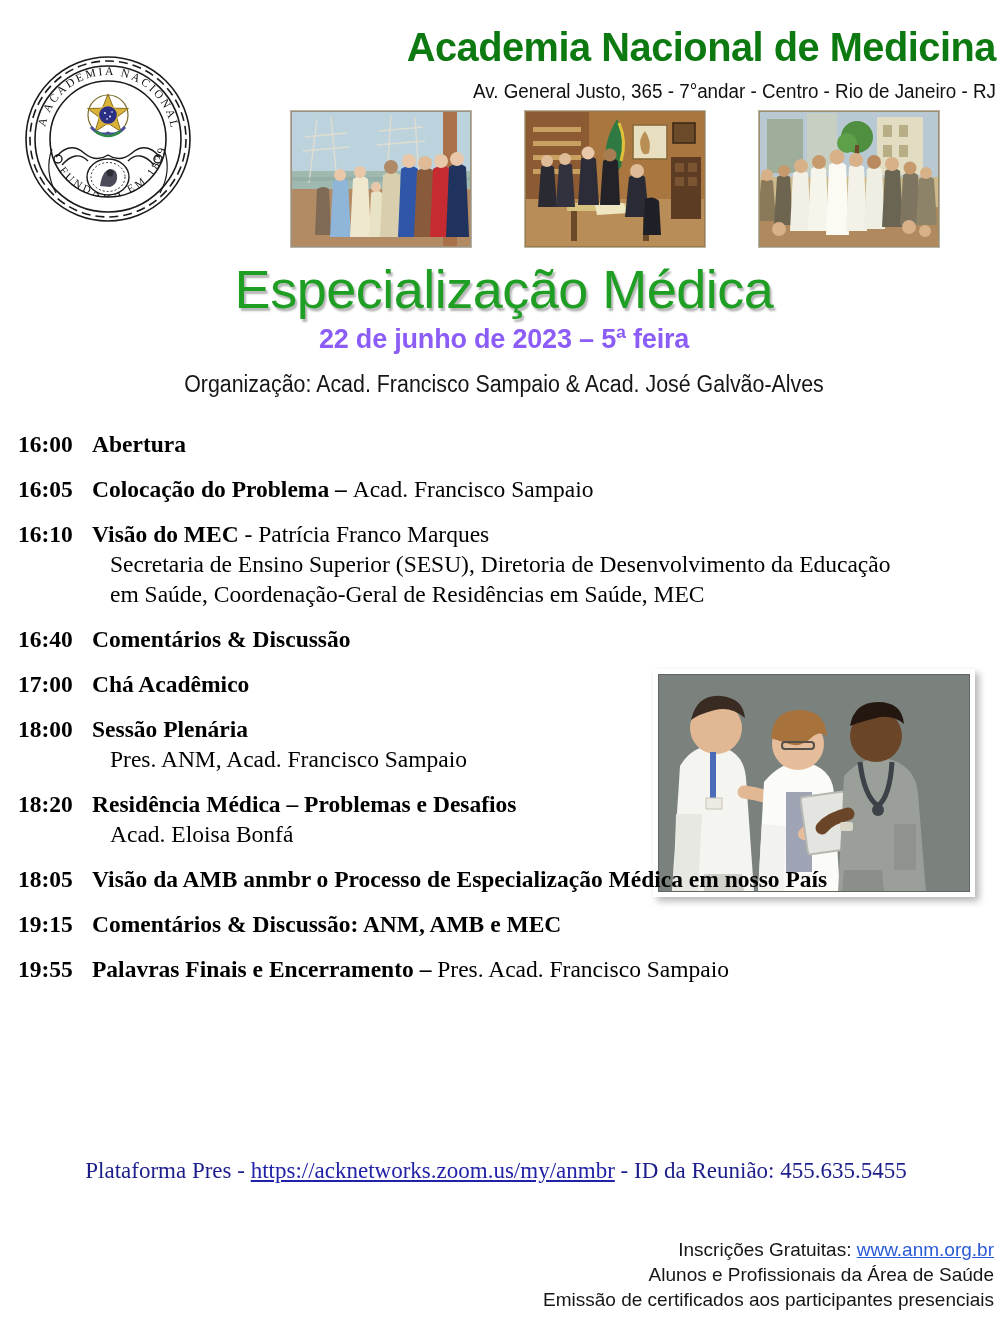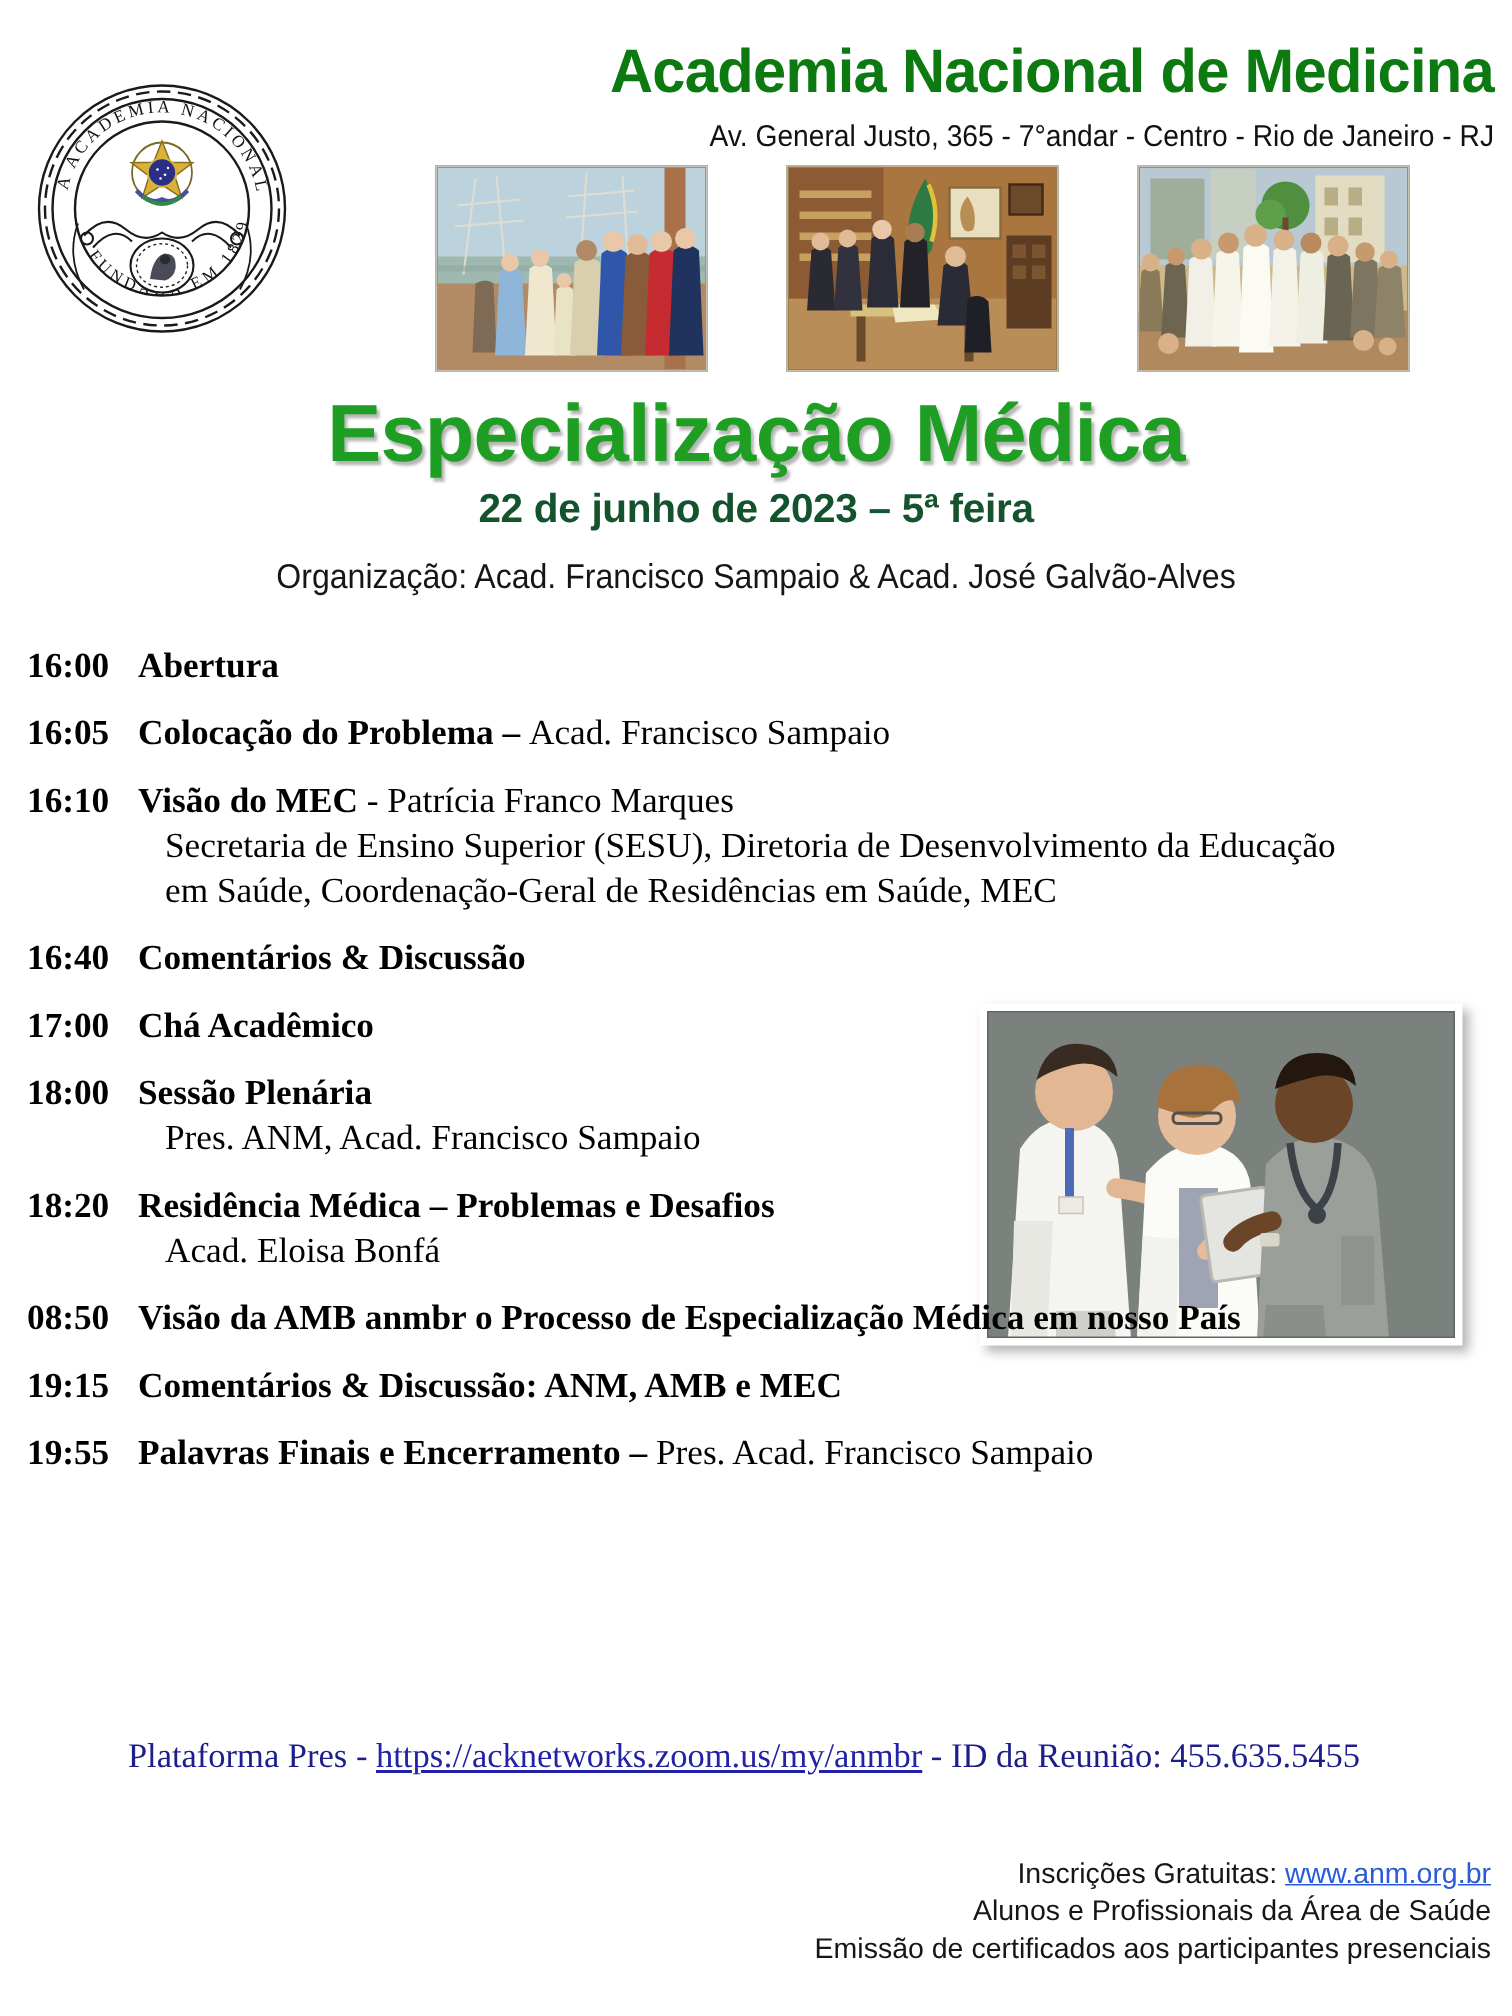--- a/index.html
+++ b/index.html
@@ -74,35 +74,35 @@
     position: relative;
     overflow: hidden;
   }
   .painting svg { display: block; width: 100%; height: 100%; }
 
   
   .event-title {
     margin-top: 8px;
     text-align: center;
     font-family: "Liberation Sans", "DejaVu Sans", sans-serif;
-    font-weight: bold;
+    font-weight: normal;
     font-size: 54px;
     line-height: 62px;
     color: #1e9e22;
     text-shadow: 2px 3px 2px rgba(120,120,120,0.55);
     letter-spacing: -0.5px;
   }
   .event-date {
     margin-top: 2px;
     text-align: center;
     font-family: "Liberation Sans", "DejaVu Sans", sans-serif;
     font-weight: bold;
     font-size: 27px;
     line-height: 34px;
-    color: #14532d;
+    color: #8b5cf6;
     letter-spacing: -0.2px;
   }
   .event-org {
     margin-top: 13px;
     text-align: center;
     font-family: "Liberation Sans", "DejaVu Sans", sans-serif;
     font-size: 23px;
     line-height: 30px;
     color: #161616;
     transform: scaleX(0.93);
@@ -464,21 +464,21 @@
     </div>
     <div class="sched-item">
       <div class="sched-line"><span class="sched-time">18:00</span><span class="sched-title">Sessão Plenária</span><span class="sched-rest"></span></div>
       <div class="sched-sub">Pres. ANM, Acad. Francisco Sampaio</div>
     </div>
     <div class="sched-item">
       <div class="sched-line"><span class="sched-time">18:20</span><span class="sched-title">Residência Médica – Problemas e Desafios</span><span class="sched-rest"></span></div>
       <div class="sched-sub">Acad. Eloisa Bonfá</div>
     </div>
     <div class="sched-item">
-      <div class="sched-line"><span class="sched-time">08:50</span><span class="sched-title">Visão da AMB anmbr o Processo de Especialização Médica em nosso País</span><span class="sched-rest"></span></div>
+      <div class="sched-line"><span class="sched-time">18:05</span><span class="sched-title">Visão da AMB anmbr o Processo de Especialização Médica em nosso País</span><span class="sched-rest"></span></div>
     </div>
     <div class="sched-item">
       <div class="sched-line"><span class="sched-time">19:15</span><span class="sched-title">Comentários &amp; Discussão: ANM, AMB e MEC</span><span class="sched-rest"></span></div>
     </div>
     <div class="sched-item">
       <div class="sched-line"><span class="sched-time">19:55</span><span class="sched-title">Palavras Finais e Encerramento – </span><span class="sched-rest">Pres. Acad. Francisco Sampaio</span></div>
     </div>
   </div>
 
 <div class="hybrid">

